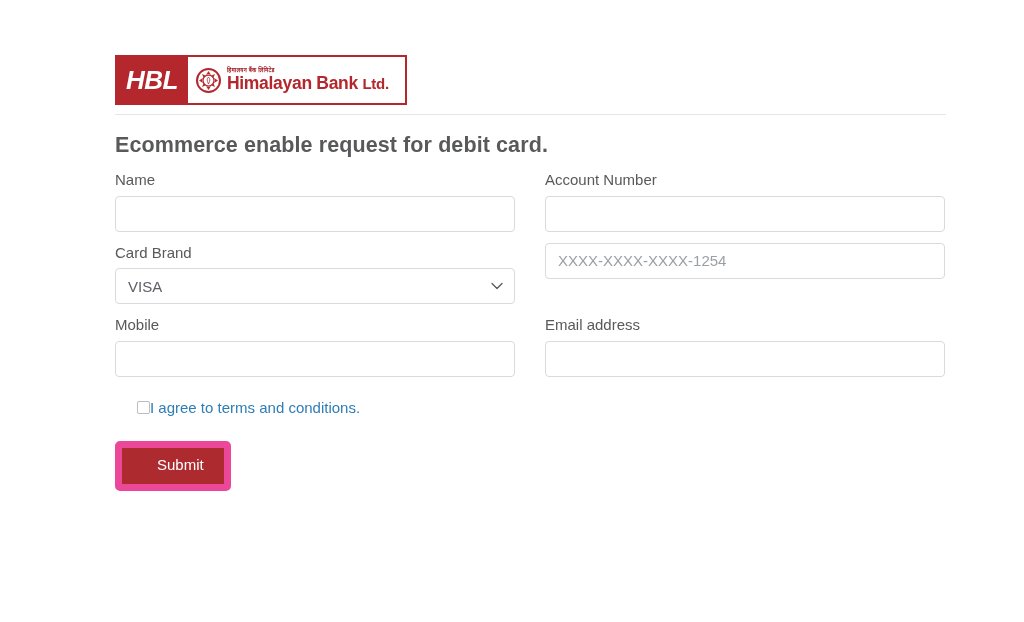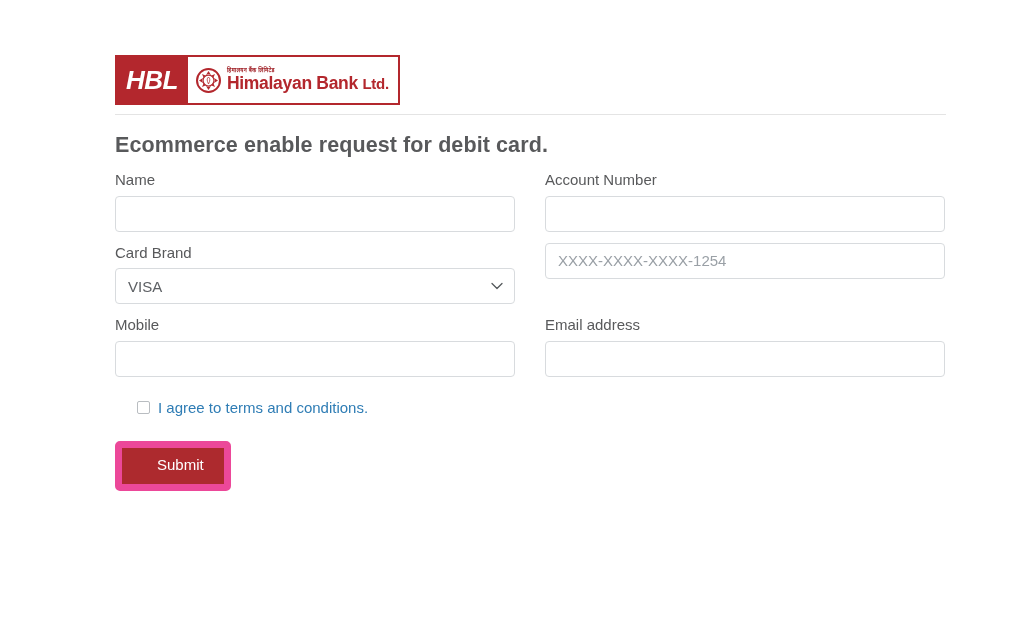--- a/index.html
+++ b/index.html
@@ -55,21 +55,21 @@
     align-items: center;
     justify-content: center;
     padding: 0 10px 0 9px;
     line-height: 1;
     font-style: italic;
   }
   .logo-panel {
     background: #ffffff;
     display: flex;
     align-items: center;
-    padding: 0 9px 0 8px;
+    padding: 0 16px 0 8px;
     gap: 6px;
   }
   .logo-mark {
     width: 25px;
     height: 25px;
     flex: 0 0 25px;
     position: relative;
   }
   .logo-mark svg { display: block; }
   .logo-textblock {
@@ -177,21 +177,20 @@
     pointer-events: none;
     color: #55595c;
   }
 
   
   .check-row {
     margin-top: 21px;
     margin-left: 22px;
     display: flex;
     align-items: center;
-    gap: 8px;
   }
   .check-box {
     width: 13px;
     height: 13px;
     box-sizing: border-box;
     border: 1px solid #b9bdc1;
     border-radius: 2px;
     background: #fff;
     margin: 0;
     padding: 0;

